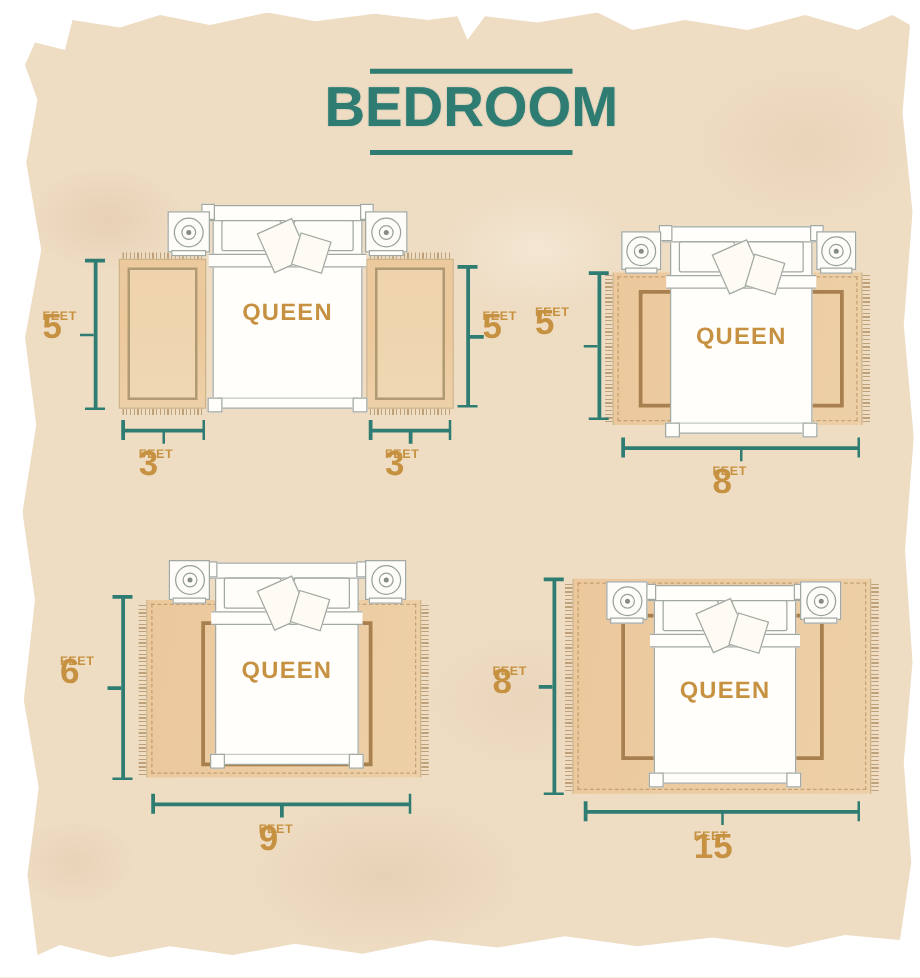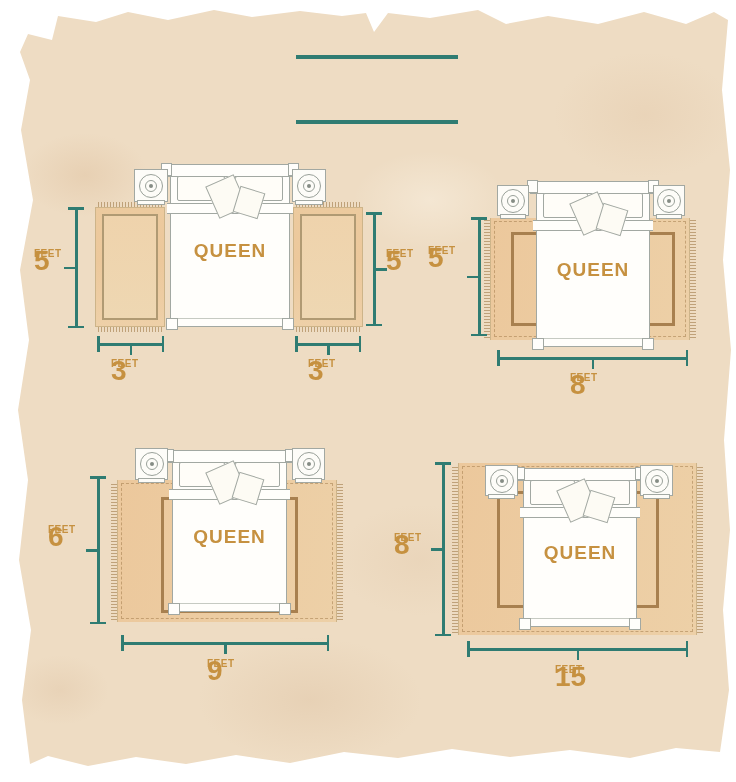--- a/index.html
+++ b/index.html
@@ -100,20 +100,21 @@
     position:absolute;left:418px;top:691px;transform:translate(-50%,-50%);
     color:rgba(255,255,255,.55);font-weight:bold;font-size:23px;letter-spacing:3px;white-space:nowrap;
   }
 </style>
 </head>
 <body>
 
 <div class="paper">
 
   <div class="title-rule" style="top:55px"></div>
+  <div class="title">BEDROOM</div>
   <div class="title-rule" style="top:120px"></div>
 
   <div class="diagram" style="left:38px;top:160px;width:420px;height:245px">
     <div class="runner" style="left:57px;top:47px;width:70px;height:120px">
       <div class="fringe-h t"></div>
       <div class="fringe-h b"></div>
     </div>
     <div class="runner" style="left:255px;top:47px;width:70px;height:120px">
       <div class="fringe-h t"></div>
       <div class="fringe-h b"></div>

